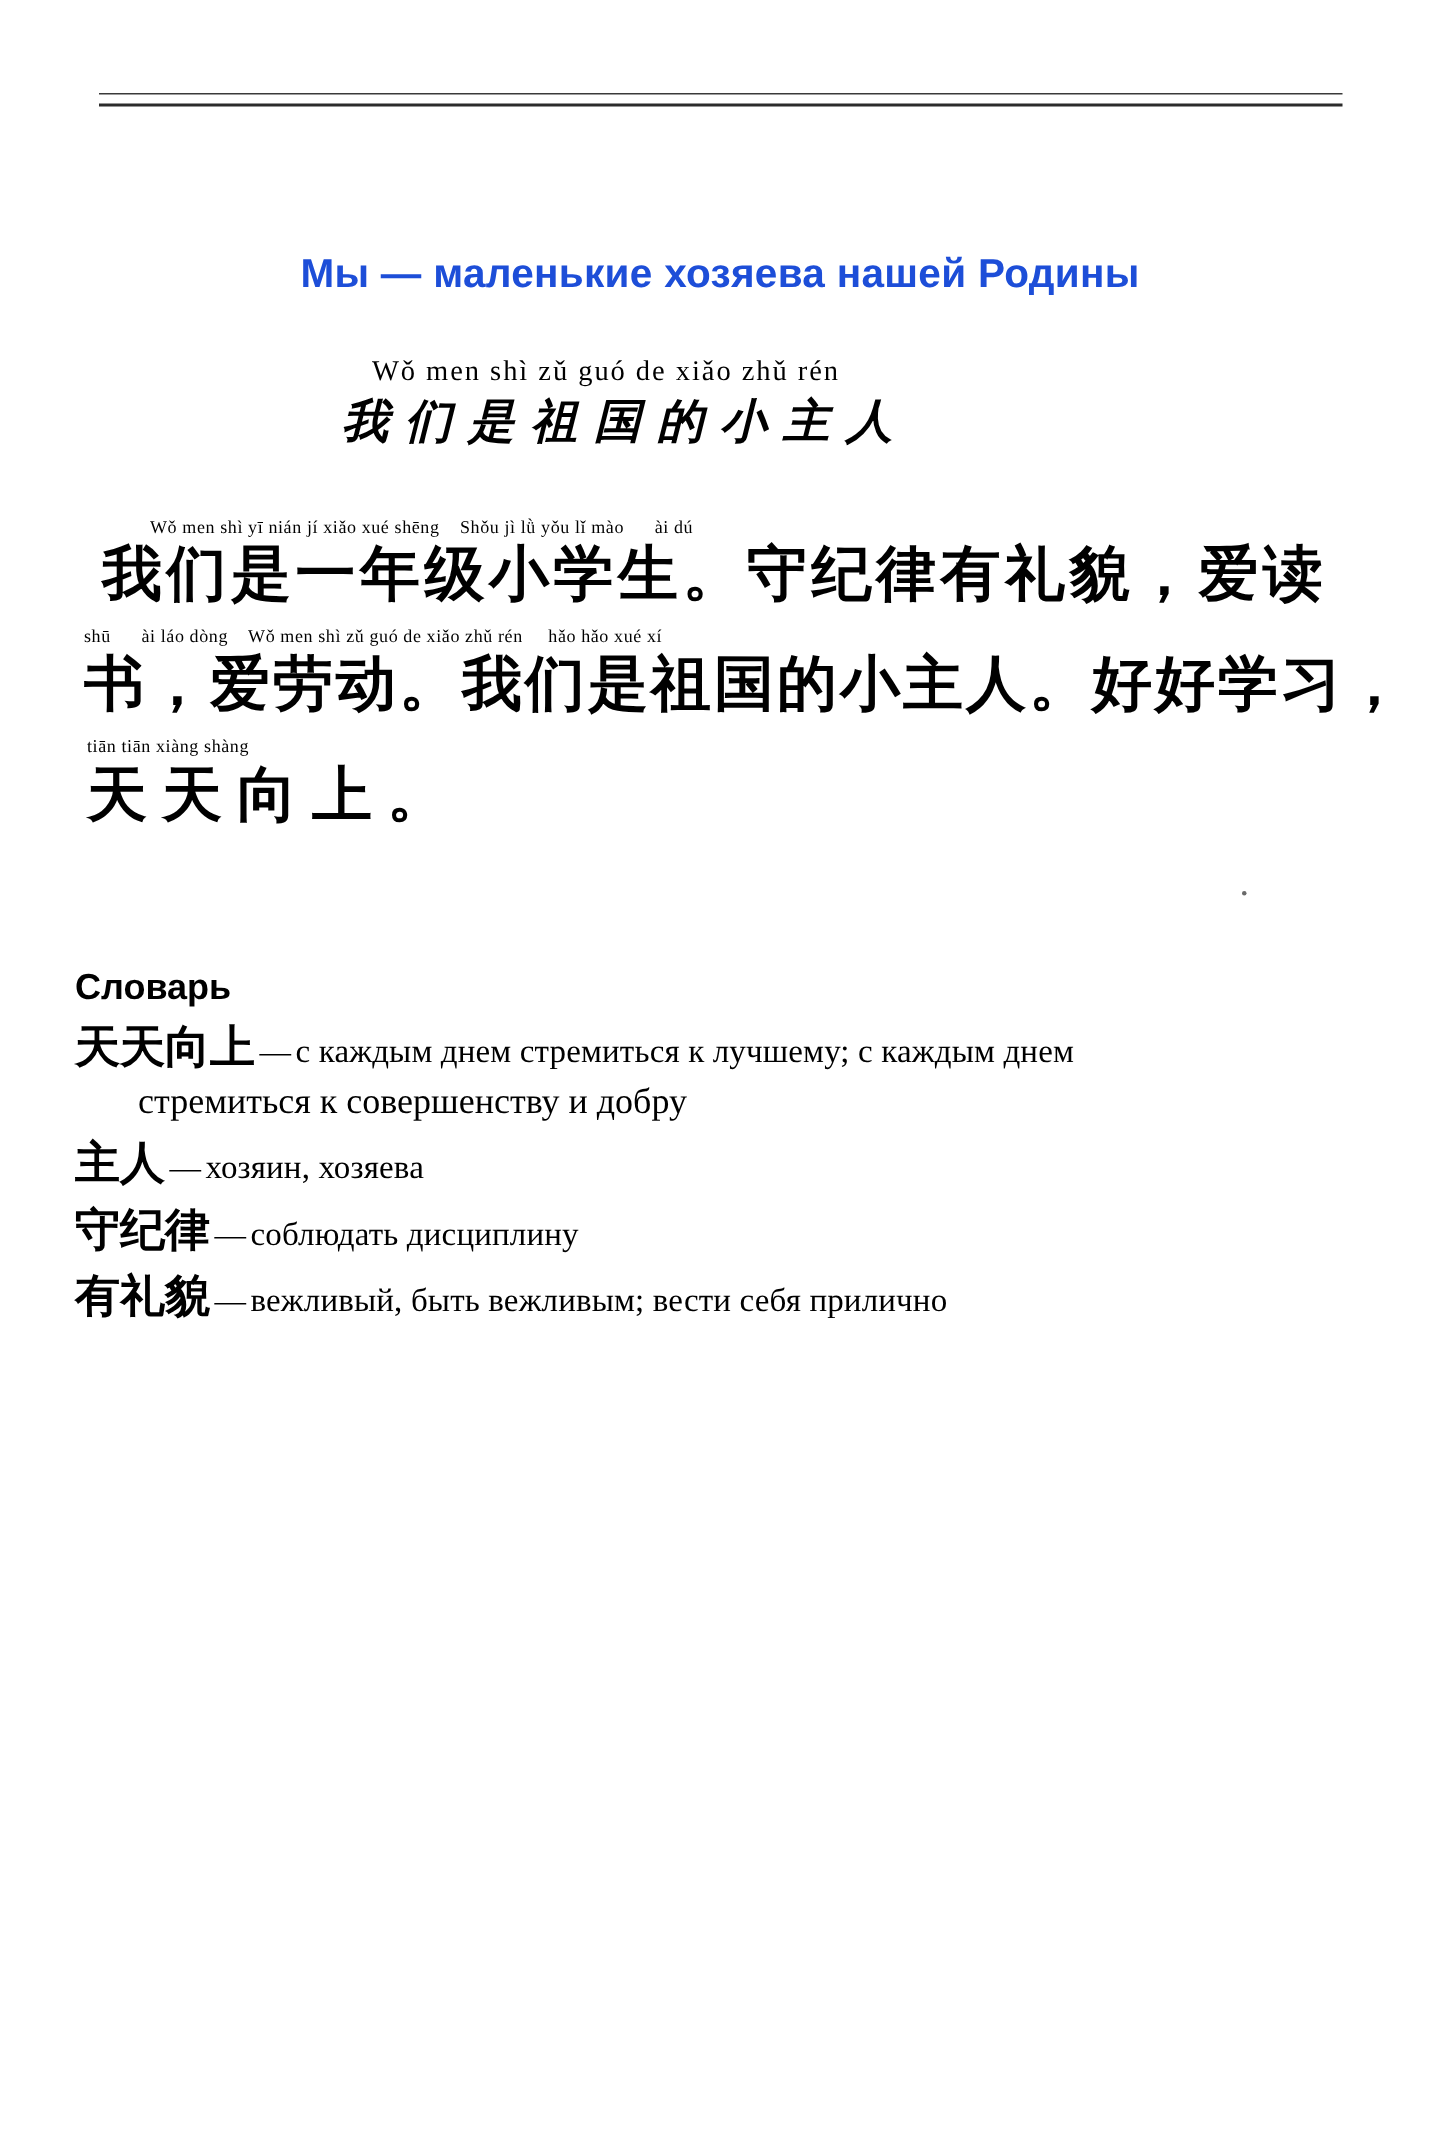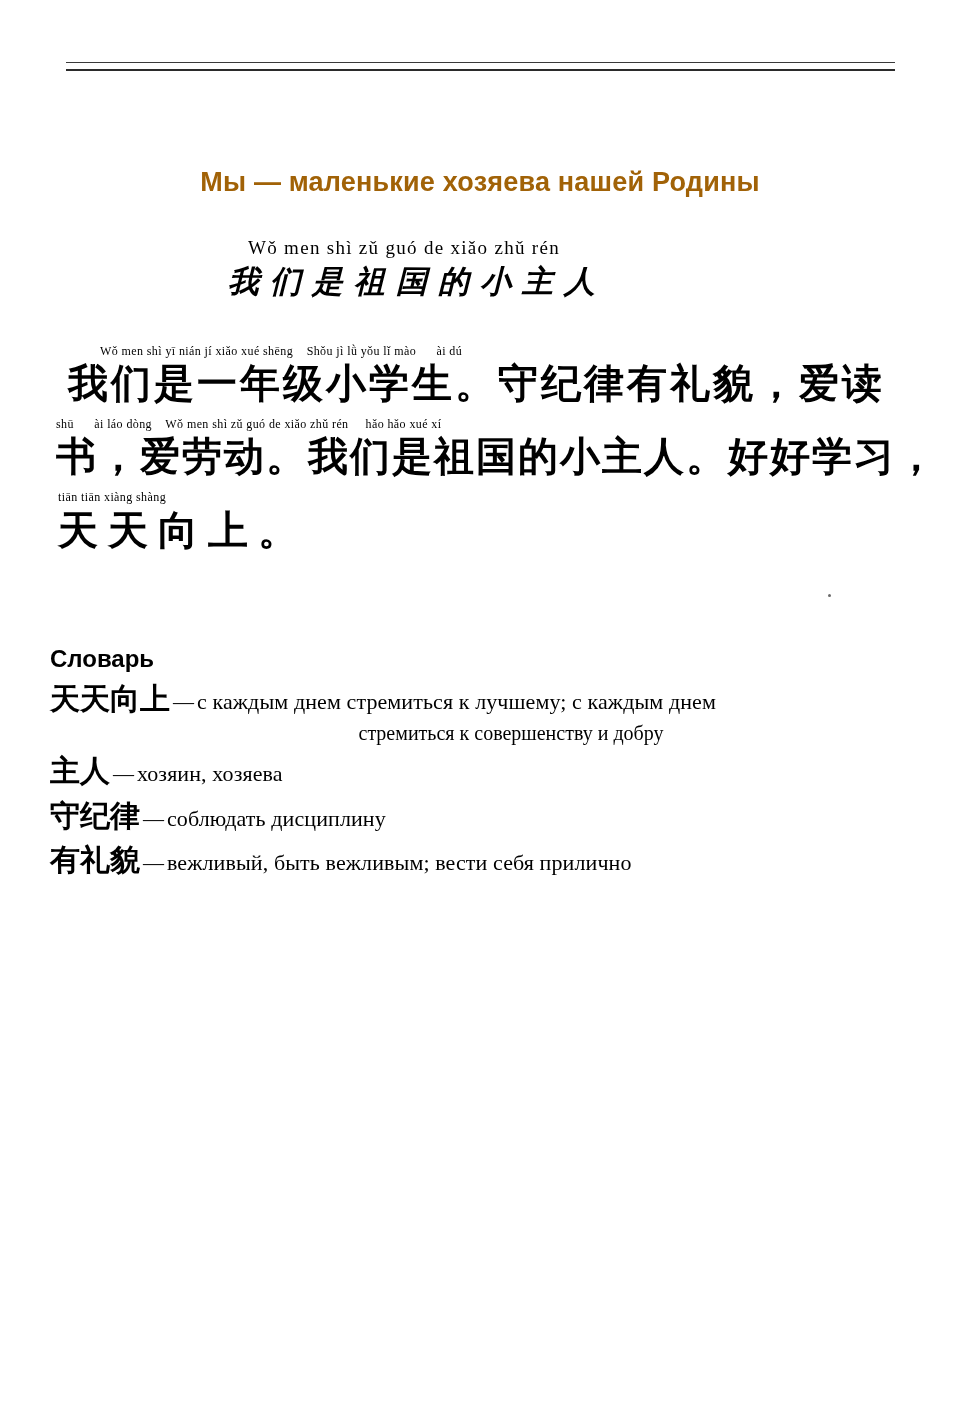--- a/index.html
+++ b/index.html
@@ -39,21 +39,21 @@
   .lesson-title {
     position: absolute;
     left: 0;
     top: 167px;
     width: 960px;
     text-align: center;
     font-family: "Liberation Sans", "DejaVu Sans", sans-serif;
     font-weight: bold;
     font-size: 27px;
     letter-spacing: 0.2px;
-    color: #a16207;
+    color: #1d4ed8;
   }
 
   
   .title-block {
     position: absolute;
     left: 0;
     top: 238px;
     width: 808px;
     text-align: center;
   }
@@ -147,24 +147,23 @@
     padding: 0 3px;
   }
   .vocab-entry .gloss {
     font-family: "Liberation Serif", "DejaVu Serif", serif;
     font-size: 22px;
     letter-spacing: 0.1px;
   }
   .vocab-entry .gloss-cont {
     display: block;
     font-family: "Liberation Serif", "DejaVu Serif", serif;
-    font-size: 20px;
+    font-size: 24px;
     padding-left: 42px;
     margin-top: 1px;
-    text-align: center;
   }
 </style>
 </head>
 <body>
 
 <div class="page">
 
   <div class="rules">
     <div class="rule"></div>
     <div class="rule second"></div>

